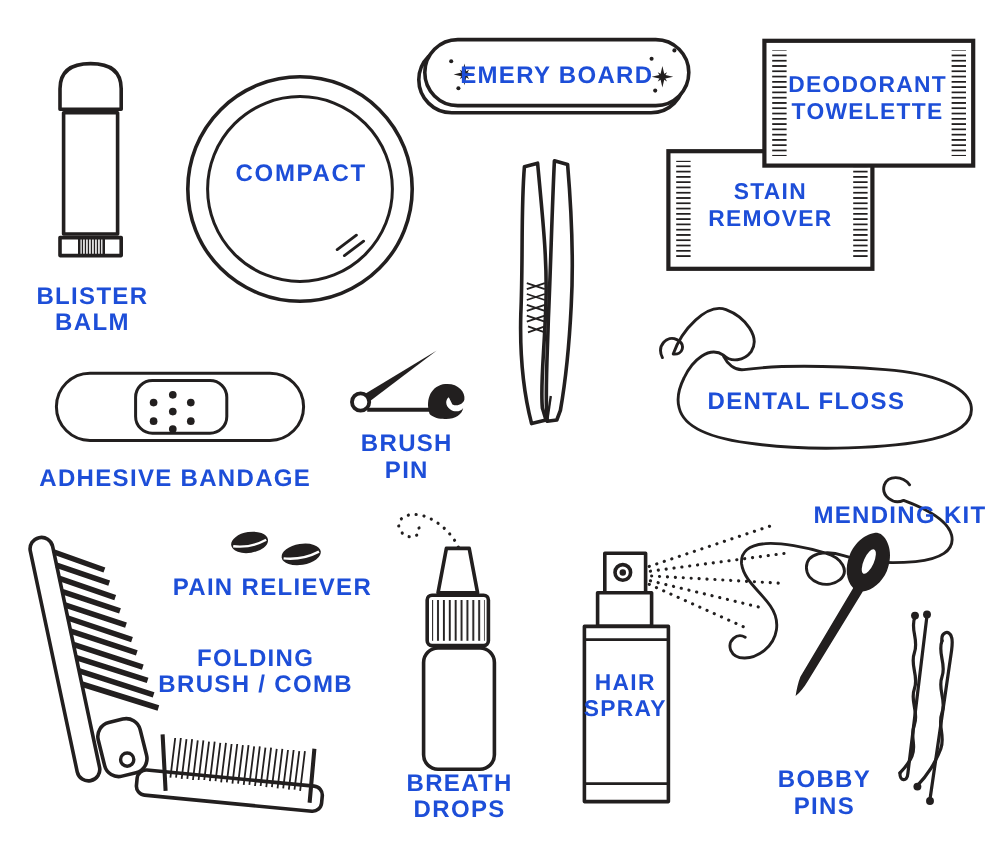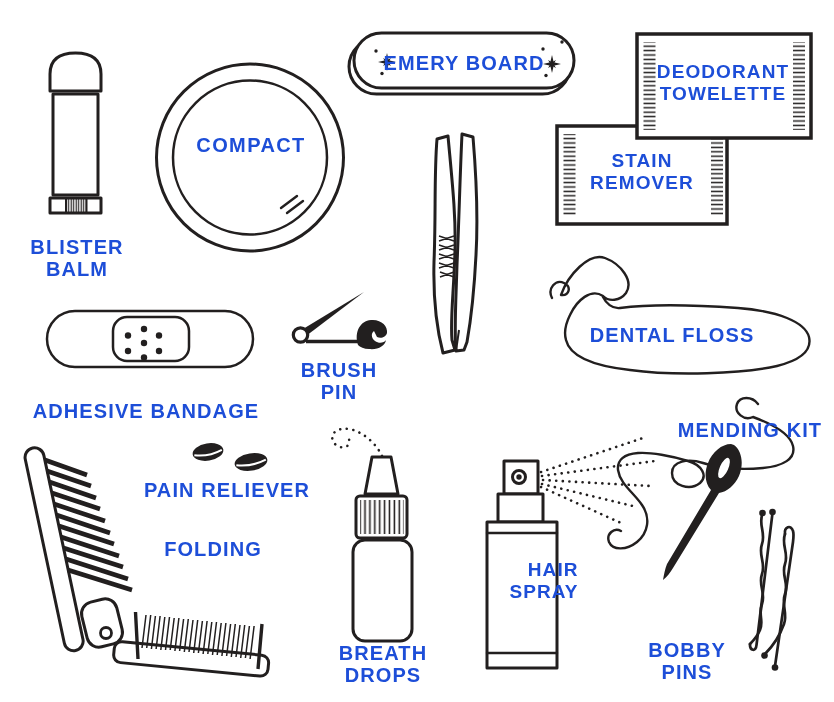--- a/index.html
+++ b/index.html
@@ -187,38 +187,39 @@
     <div>DEODORANT</div>
       <div>TOWELETTE</div>
   </div>
   <div class="lbl small" style="left:642px;top:150px;">
     <div>STAIN</div>
       <div>REMOVER</div>
   </div>
   <div class="lbl" style="left:672px;top:324px;">
     <div>DENTAL FLOSS</div>
   </div>
-  <div class="lbl" style="left:146px;top:400px;">
+  <div class="lbl" style="left:146px;top:388px;">
     <div>ADHESIVE BANDAGE</div>
   </div>
   <div class="lbl" style="left:339px;top:359px;">
     <div>BRUSH</div>
       <div>PIN</div>
   </div>
   <div class="lbl" style="left:227px;top:479px;">
     <div>PAIN RELIEVER</div>
   </div>
   <div class="lbl" style="left:213px;top:538px;">
     <div>FOLDING</div>
+      <div>BRUSH / COMB</div>
   </div>
   <div class="lbl" style="left:383px;top:642px;">
     <div>BREATH</div>
       <div>DROPS</div>
   </div>
-  <div class="lbl small" style="left:544px;top:559px;text-align:right;">
+  <div class="lbl small" style="left:521px;top:559px;">
     <div>HAIR</div>
       <div>SPRAY</div>
   </div>
   <div class="lbl" style="left:750px;top:419px;">
     <div>MENDING KIT</div>
   </div>
   <div class="lbl" style="left:687px;top:639px;">
     <div>BOBBY</div>
       <div>PINS</div>
   </div>

